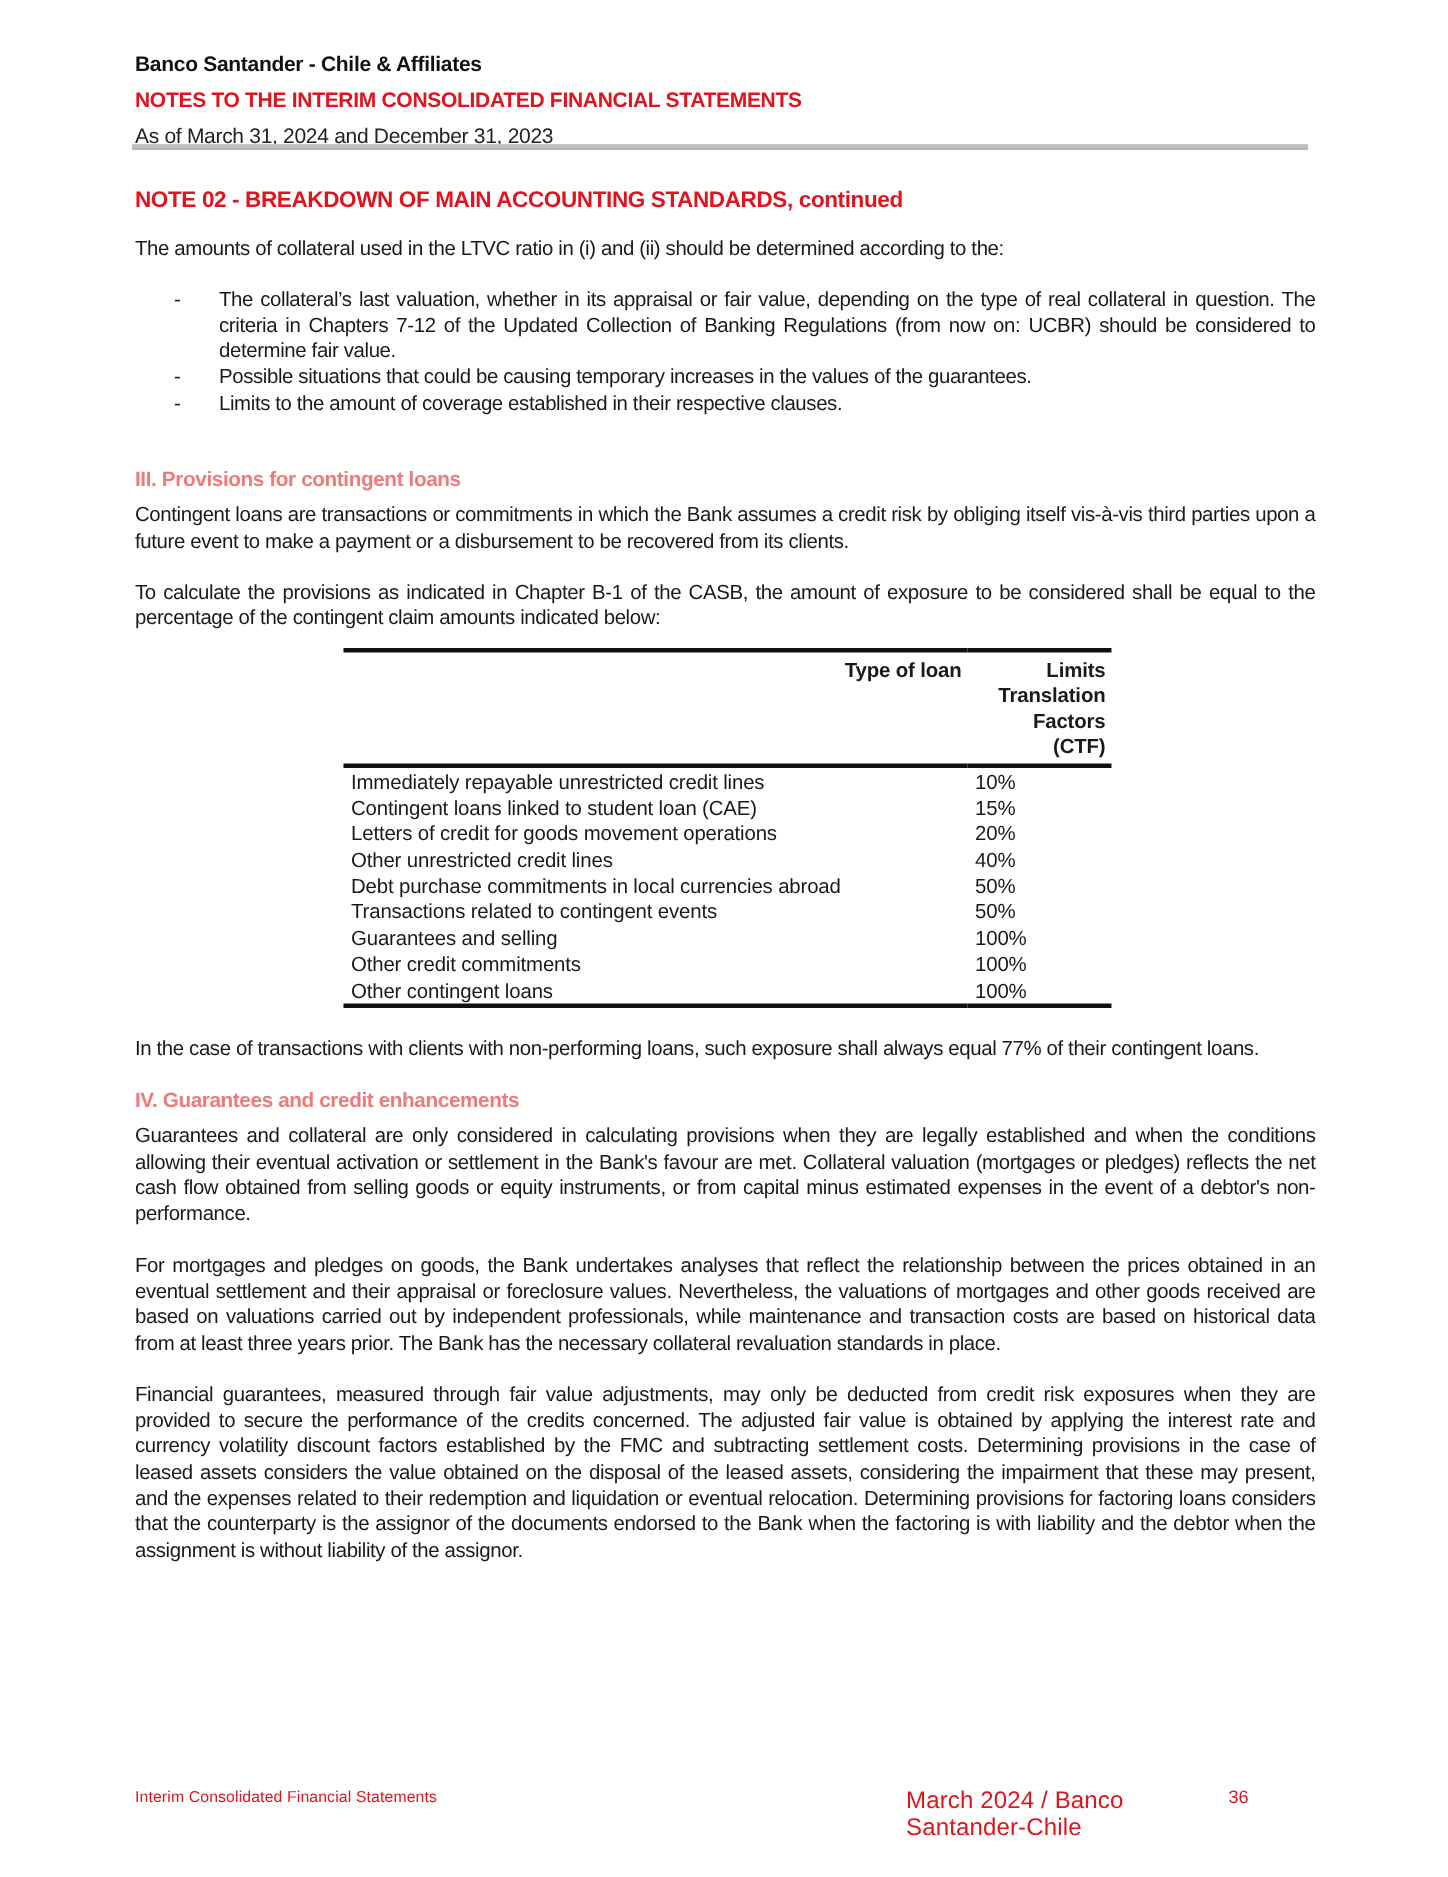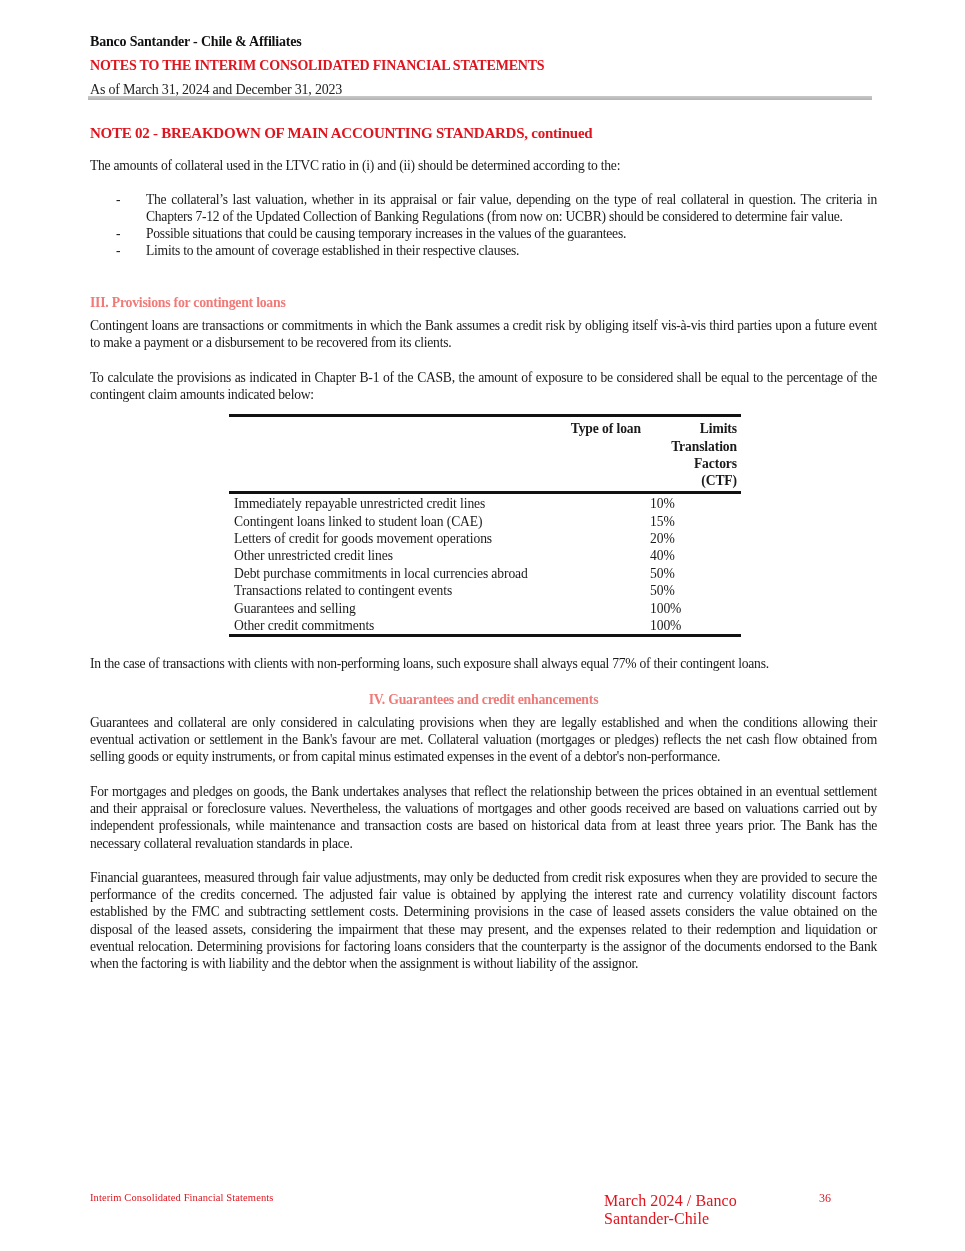--- a/index.html
+++ b/index.html
@@ -10,21 +10,21 @@
       overflow: hidden;
     }
     body {
       font-family: "Liberation Sans", "DejaVu Sans", sans-serif;
       color: #1a1a1a;
       position: relative;
     }
     .page {
       position: absolute;
       left: 0; top: 0;
-      width: 799px; height: 1251px; font-family: Liberation Serif, serif;
+      width: 799px; height: 1251px;
     }
     
     .hdr-company {
       position: absolute; left: 90px; top: 34px;
       font-size: 14px; font-weight: bold; color: #111;
       letter-spacing: -0.2px;
     }
     .hdr-notes {
       position: absolute; left: 90px; top: 58px;
       font-size: 14px; font-weight: bold; color: #e0141e;
@@ -63,21 +63,21 @@
       padding-left: 56px;
       text-align: justify;
     }
     ul.dash-list li .dash {
       position: absolute; left: 26px; top: 0;
     }
     .section-title {
       font-weight: bold; color: #f07a78; font-size: 13.8px;
       margin-top: 34px; margin-bottom: 6px;
     }
-    .section-title.iv { margin-top: 18px; text-align: center; }
+    .section-title.iv { margin-top: 18px; }
     
     .tbl-wrap {
       margin: 11px 0 0 139px;
       width: 512px;
     }
     table.ctf {
       width: 512px;
       border-collapse: collapse;
       font-size: 13.6px;
       letter-spacing: -0.1px;
@@ -185,20 +185,24 @@
             <td class="val">50%</td>
           </tr>
           <tr>
             <td>Guarantees and selling</td>
             <td class="val">100%</td>
           </tr>
           <tr>
             <td>Other credit commitments</td>
             <td class="val">100%</td>
           </tr>
+          <tr>
+            <td>Other contingent loans</td>
+            <td class="val">100%</td>
+          </tr>
         </tbody>
       </table>
     </div>
 
     <p class="para after-tbl">In the case of transactions with clients with non-performing loans, such exposure shall always equal 77% of their contingent loans.</p>
 
     <div class="section-title iv">IV.  Guarantees and credit enhancements</div>
     <p class="para">Guarantees and collateral are only considered in calculating provisions when they are legally established and when the conditions allowing their eventual activation or settlement in the Bank's favour are met. Collateral valuation (mortgages or pledges) reflects the net cash flow obtained from selling goods or equity instruments, or from capital minus estimated expenses in the event of a debtor's non-performance.</p>
     <div class="gap"></div>
     <p class="para">For mortgages and pledges on goods, the Bank undertakes analyses that reflect the relationship between the prices obtained in an eventual settlement and their appraisal or foreclosure values. Nevertheless, the valuations of mortgages and other goods received are based on valuations carried out by independent professionals, while maintenance and transaction costs are based on historical data from at least three years prior. The Bank has the necessary collateral revaluation standards in place.</p>

